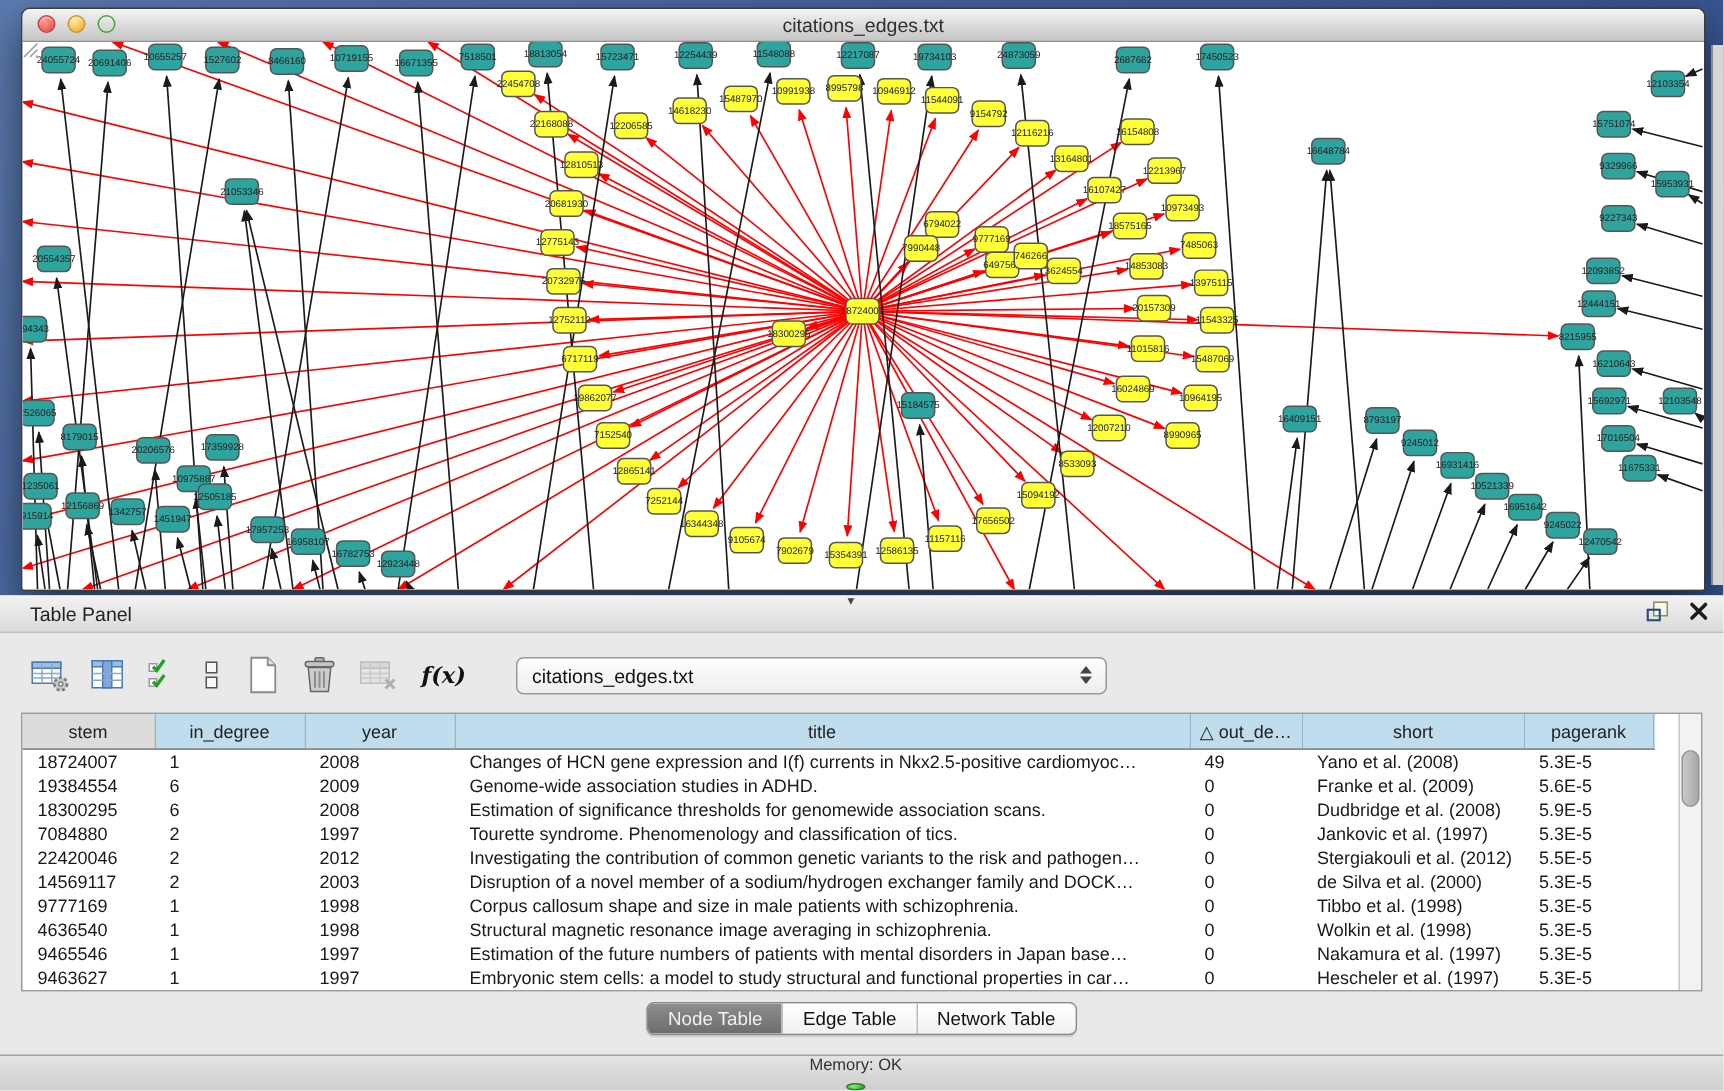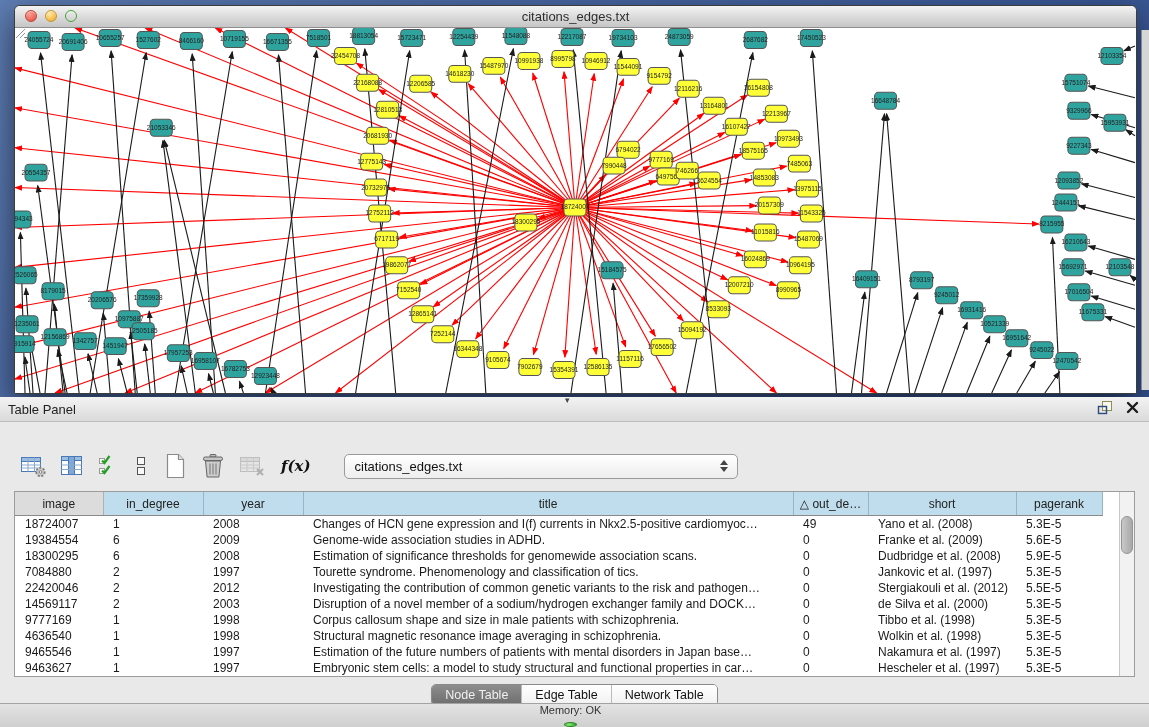--- a/index.html
+++ b/index.html
@@ -23,26 +23,26 @@
   .light.green{background:radial-gradient(circle at 35% 30%,#b4f0a0,#61c554 60%,#43a438;);border:1px solid #46a13a;box-sizing:border-box;}
   .win-title{font-size:13px;color:#2e2e2e;}
   .canvas{position:relative;flex:1;background:#fff;overflow:hidden;}
   .canvas svg{display:block;width:100%;height:100%;}
   .grip{position:absolute;right:1px;bottom:1px;}
 
   
   .table-panel{position:relative;width:1149px;height:330px;background:#e9e9e9;}
   .tp-header{position:relative;height:24px;background:linear-gradient(#f3f3f3,#dadada);
     border-bottom:1px solid #bdbdbd;display:flex;align-items:center;}
-  .tp-title{font-size:13px;color:#222;padding-left:8px;}
+  .tp-title{font-size:13px;color:#222;padding-left:20px;}
   .tp-notch{position:absolute;left:565px;top:-2px;font-size:9px;color:#444;cursor:row-resize;}
   .tp-actions{position:absolute;right:10px;top:3px;display:flex;align-items:center;gap:13px;}
 
   .tp-body{height:282px;background:#e9e9e9;}
-  .toolbar{display:flex;align-items:center;gap:13px;padding:28px 0 0 20px;height:32px;}
+  .toolbar{display:flex;align-items:center;gap:13px;padding:12px 0 0 20px;height:32px;}
   .tb-icon{display:inline-flex;align-items:center;justify-content:center;cursor:pointer;}
   .fx{font-family:"DejaVu Serif",serif;font-style:italic;font-weight:bold;font-size:15px;color:#111;padding:0 2px;}
   .dropdown{margin-left:18px;width:392px;height:23px;border:1px solid #9a9a9a;border-radius:5px;
     background:linear-gradient(#ffffff,#ededed);display:flex;align-items:center;box-shadow:inset 0 1px 0 #fff;}
   .dd-label{flex:1;font-size:13px;color:#111;padding-left:10px;}
   .dd-arrows{display:flex;flex-direction:column;gap:2px;padding-right:9px;}
   .dd-arrows i{display:block;width:0;height:0;border-left:4px solid transparent;border-right:4px solid transparent;}
   .dd-up{border-bottom:5px solid #444;}
   .dd-down{border-top:5px solid #444;}
 
@@ -777,21 +777,21 @@
               <col style="width: 88px;">
               <col style="width: 100px;">
               <col style="width: 100px;">
               <col style="width: 490px;">
               <col style="width: 75px;">
               <col style="width: 148px;">
               <col style="width: 86px;">
             </colgroup>
           <thead>
               <tr id="table-head-row">
-                <th class="hgray">image</th>
+                <th class="hgray">stem</th>
                 <th>in_degree</th>
                 <th>year</th>
                 <th>title</th>
                 <th>△ out_de…</th>
                 <th>short</th>
                 <th>pagerank</th>
               </tr>
             </thead>
           <tbody id="table-body">
               <tr>

